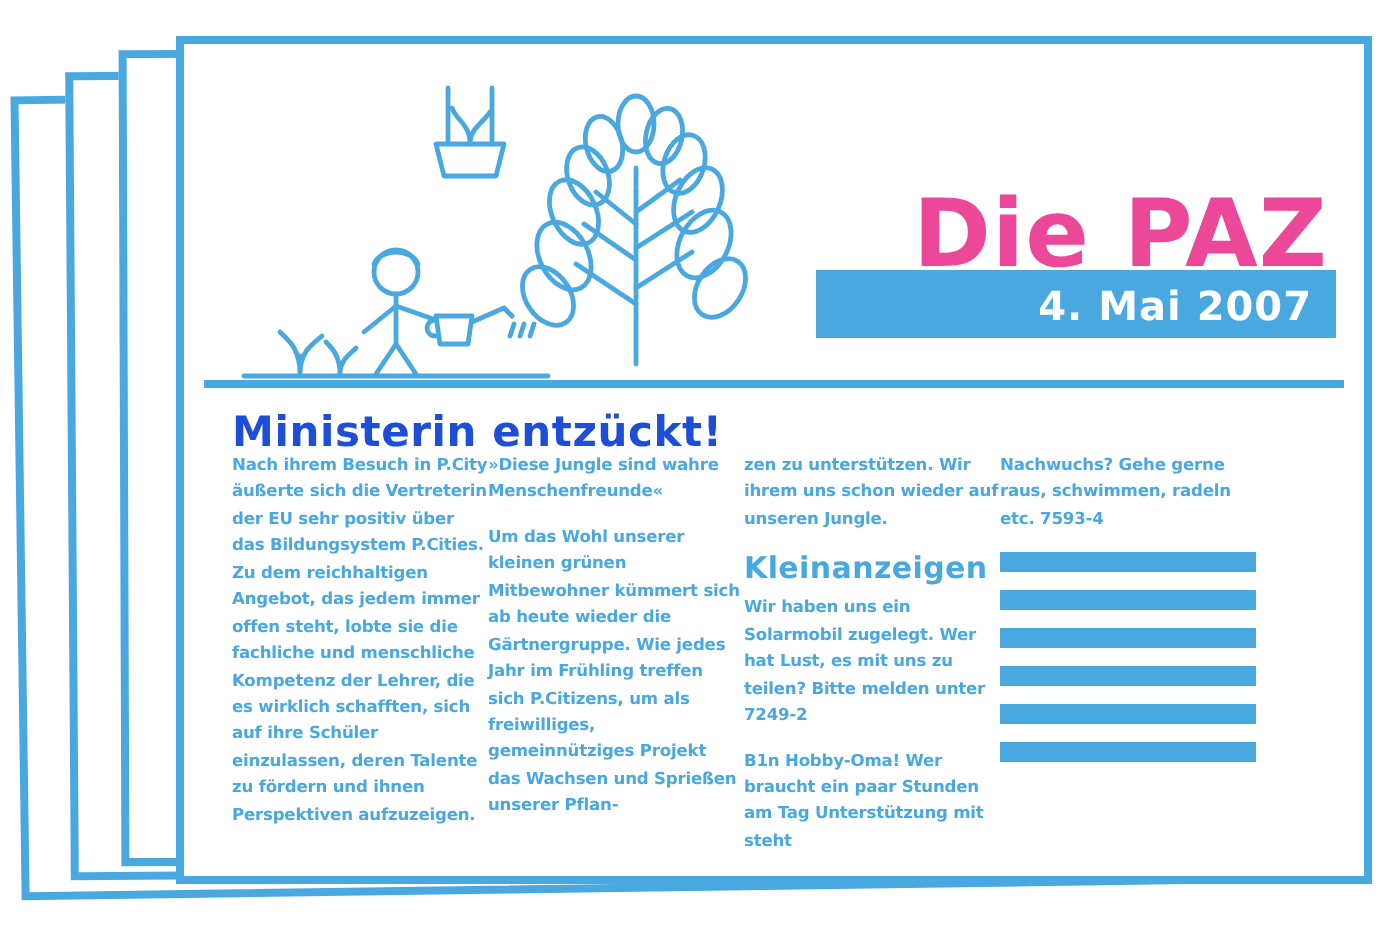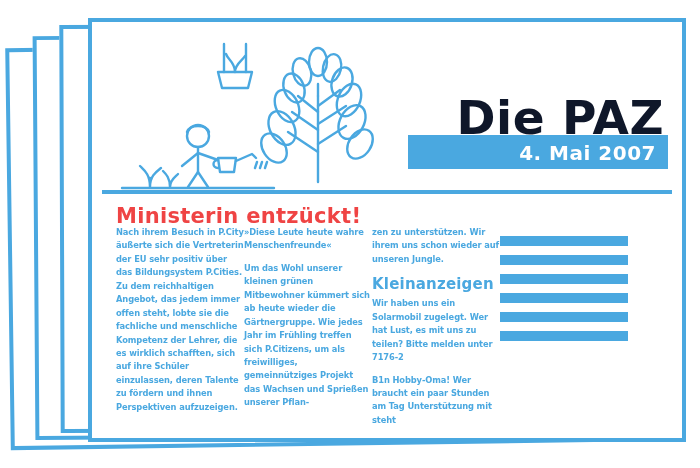--- a/index.html
+++ b/index.html
@@ -61,21 +61,21 @@
     background: #4aa8e0;
   }
   .title {
     position: absolute;
     right: 18px;
     top: 72px;
     font-family: "DejaVu Sans", sans-serif;
     font-weight: bold;
     font-size: 47px;
     line-height: 1;
-    color: #0f172a;
+    color: #ec4899;
     letter-spacing: 0.5px;
   }
   .datebar {
     position: absolute;
     right: 14px;
     top: 113px;
     width: 260px;
     height: 34px;
     background: #4aa8e0;
   }
@@ -100,21 +100,21 @@
   }
 
   
   .headline {
     position: absolute;
     left: 24px;
     top: 182px;
     font-family: "DejaVu Sans", sans-serif;
     font-weight: bold;
     font-size: 21px;
-    color: #ef4444;
+    color: #1d4ed8;
     letter-spacing: 0.3px;
   }
 
   
   .cols {
     position: absolute;
     left: 24px;
     top: 204px;
     width: 556px;
     height: 190px;
@@ -216,32 +216,33 @@
 
     <div class="headline">Ministerin entzückt!</div>
 
     <div class="cols">
 
       <div class="col">
         <p>Nach ihrem Besuch in P.City äußerte sich die Vertreterin der EU sehr positiv über das Bildungsystem P.Cities. Zu dem reichhaltigen Angebot, das jedem immer offen steht, lobte sie die fachliche und menschliche Kompetenz der Lehrer, die es wirklich schafften, sich auf ihre Schüler einzulassen, deren Talente zu fördern und ihnen Perspektiven aufzuzeigen.</p>
       </div>
 
       <div class="col">
-        <p>»Diese Leute heute wahre Menschenfreunde«</p>
+        <p>»Diese Jungle sind wahre Menschenfreunde«</p>
         <p>Um das Wohl unserer kleinen grünen Mitbewohner kümmert sich ab heute wieder die Gärtnergruppe. Wie jedes Jahr im Frühling treffen sich P.Citizens, um als freiwilliges, gemeinnütziges Projekt das Wachsen und Sprießen unserer Pflan-</p>
       </div>
 
       <div class="col">
         <p>zen zu unterstützen. Wir ihrem uns schon wieder auf unseren Jungle.</p>
         <div class="subhead spaced">Kleinanzeigen</div>
-        <p>Wir haben uns ein Solarmobil zugelegt. Wer hat Lust, es mit uns zu teilen? Bitte melden unter 7176-2</p>
+        <p>Wir haben uns ein Solarmobil zugelegt. Wer hat Lust, es mit uns zu teilen? Bitte melden unter 7249-2</p>
         <p>B1n Hobby-Oma! Wer braucht ein paar Stunden am Tag Unterstützung mit steht</p>
       </div>
 
       <div class="col">
+        <p>Nachwuchs? Gehe gerne raus, schwimmen, radeln etc. 7593-4</p>
         <div class="bars">
           <div class="bar"></div>
           <div class="bar"></div>
           <div class="bar"></div>
           <div class="bar"></div>
           <div class="bar"></div>
           <div class="bar"></div>
         </div>
       </div>
 

